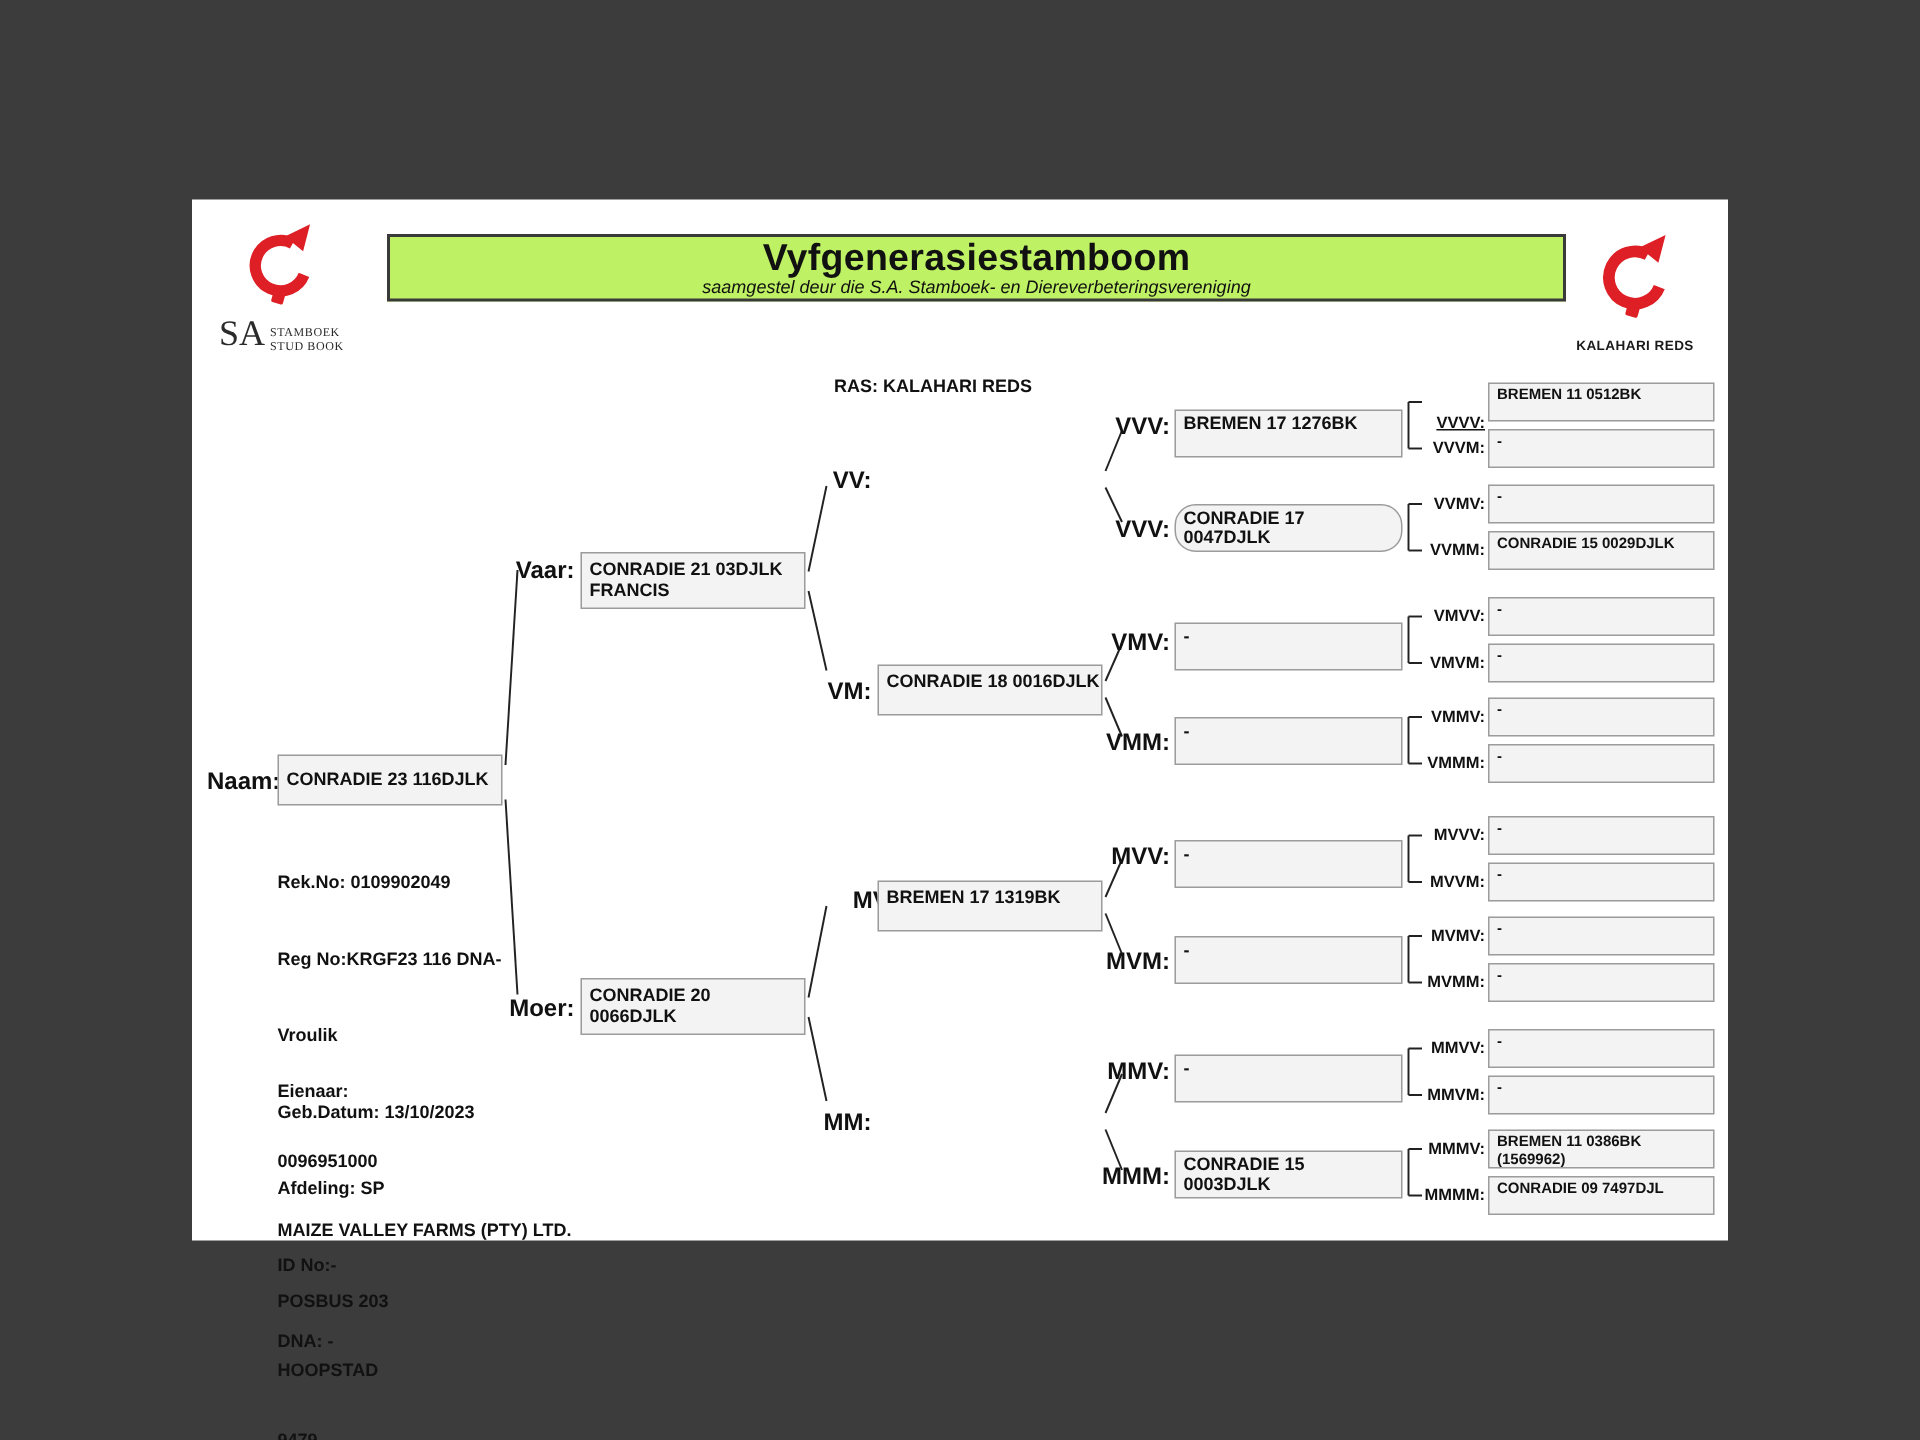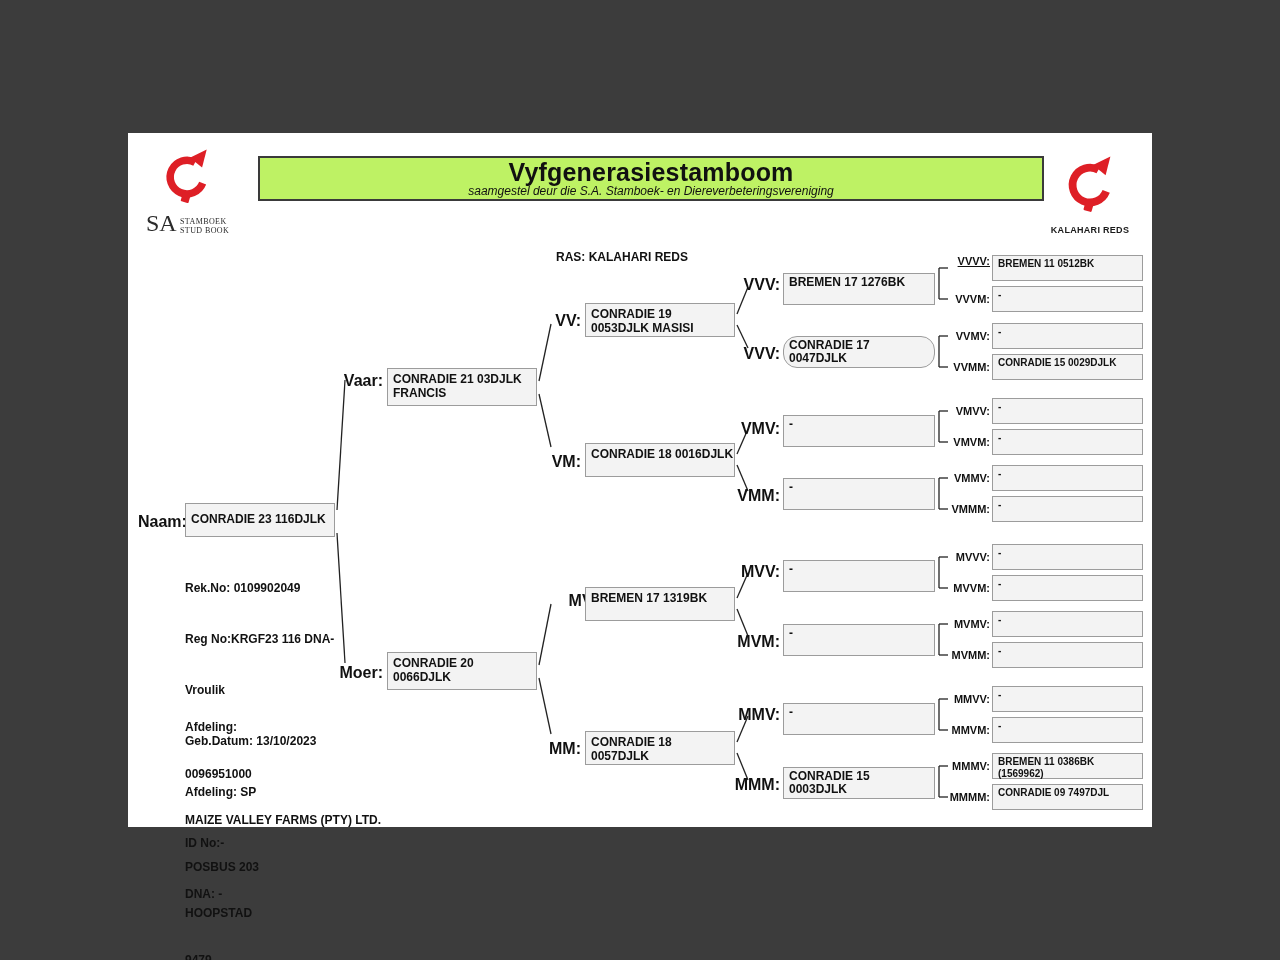--- a/index.html
+++ b/index.html
@@ -120,66 +120,62 @@
       <div>Rek.No: 0109902049</div>
       <div>Reg No:KRGF23 116 DNA-</div>
       <div>Vroulik</div>
       <div>Geb.Datum: 13/10/2023</div>
       <div>Afdeling: SP</div>
       <div>ID No:-</div>
       <div>DNA: -</div>
     </div>
 
     <div class="textblock owner">
-      <div>Afdeling:</div>
+      <div>Eienaar:</div>
       <div>0096951000</div>
       <div>MAIZE VALLEY FARMS (PTY) LTD.</div>
       <div>POSBUS 203</div>
       <div>HOOPSTAD</div>
       <div>9479</div>
     </div>
 
     <div class="lbl" style="left:210px;top:239px;width:45px;">Vaar:</div>
     <div class="box" style="left:259px;top:235px;width:150px;height:38px;">CONRADIE 21 03DJLK
 FRANCIS</div>
     <div class="lbl" style="left:210px;top:531px;width:45px;">Moer:</div>
     <div class="box" style="left:259px;top:519px;width:150px;height:38px;">CONRADIE 20
 0066DJLK</div>
 
     <div class="lbl" style="left:410px;top:179px;width:43px;">VV:</div>
-    <div class="box" style="left:457px;top:170px;width:150px;height:34px;">CONRADIE 19
-0053DJLK MASISI</div>
     <div class="lbl" style="left:410px;top:320px;width:43px;">VM:</div>
     <div class="box" style="left:457px;top:310px;width:150px;height:34px;">CONRADIE 18 0016DJLK</div>
     <div class="lbl" style="left:426px;top:459px;width:43px;">MV:</div>
     <div class="box" style="left:457px;top:454px;width:150px;height:34px;">BREMEN 17 1319BK</div>
     <div class="lbl" style="left:410px;top:607px;width:43px;">MM:</div>
-    <div class="box" style="left:457px;top:598px;width:150px;height:34px;">CONRADIE 18
-0057DJLK</div>
 
     <div class="lbl" style="left:600px;top:143px;width:52px;">VVV:</div>
     <div class="box g3" style="left:655px;top:140px;width:152px;height:32px;">BREMEN 17 1276BK</div>
     <div class="lbl" style="left:600px;top:212px;width:52px;">VVV:</div>
     <div class="box g3" style="left:655px;top:203px;width:152px;height:32px;border-radius:14px;">CONRADIE 17
 0047DJLK</div>
     <div class="lbl" style="left:600px;top:287px;width:52px;">VMV:</div>
     <div class="box g3" style="left:655px;top:282px;width:152px;height:32px;">-</div>
     <div class="lbl" style="left:600px;top:354px;width:52px;">VMM:</div>
     <div class="box g3" style="left:655px;top:345px;width:152px;height:32px;">-</div>
     <div class="lbl" style="left:600px;top:430px;width:52px;">MVV:</div>
     <div class="box g3" style="left:655px;top:427px;width:152px;height:32px;">-</div>
     <div class="lbl" style="left:600px;top:500px;width:52px;">MVM:</div>
     <div class="box g3" style="left:655px;top:491px;width:152px;height:32px;">-</div>
     <div class="lbl" style="left:600px;top:573px;width:52px;">MMV:</div>
     <div class="box g3" style="left:655px;top:570px;width:152px;height:32px;">-</div>
     <div class="lbl" style="left:600px;top:643px;width:52px;">MMM:</div>
     <div class="box g3" style="left:655px;top:634px;width:152px;height:32px;">CONRADIE 15
 0003DJLK</div>
 
-    <div class="lbl lbl4" style="left:792px;top:122px;width:70px;text-decoration:underline;">VVVV:</div>
+    <div class="lbl lbl4" style="left:792px;top:143px;width:70px;text-decoration:underline;">VVVV:</div>
     <div class="box g4" style="left:864px;top:122px;width:151px;height:26px;">BREMEN 11 0512BK</div>
     <div class="lbl lbl4" style="left:792px;top:160px;width:70px;">VVVM:</div>
     <div class="box g4" style="left:864px;top:153px;width:151px;height:26px;">-</div>
     <div class="lbl lbl4" style="left:792px;top:197px;width:70px;">VVMV:</div>
     <div class="box g4" style="left:864px;top:190px;width:151px;height:26px;">-</div>
     <div class="lbl lbl4" style="left:792px;top:228px;width:70px;">VVMM:</div>
     <div class="box g4" style="left:864px;top:221px;width:151px;height:26px;">CONRADIE 15 0029DJLK</div>
     <div class="lbl lbl4" style="left:792px;top:272px;width:70px;">VMVV:</div>
     <div class="box g4" style="left:864px;top:265px;width:151px;height:26px;">-</div>
     <div class="lbl lbl4" style="left:792px;top:303px;width:70px;">VMVM:</div>

